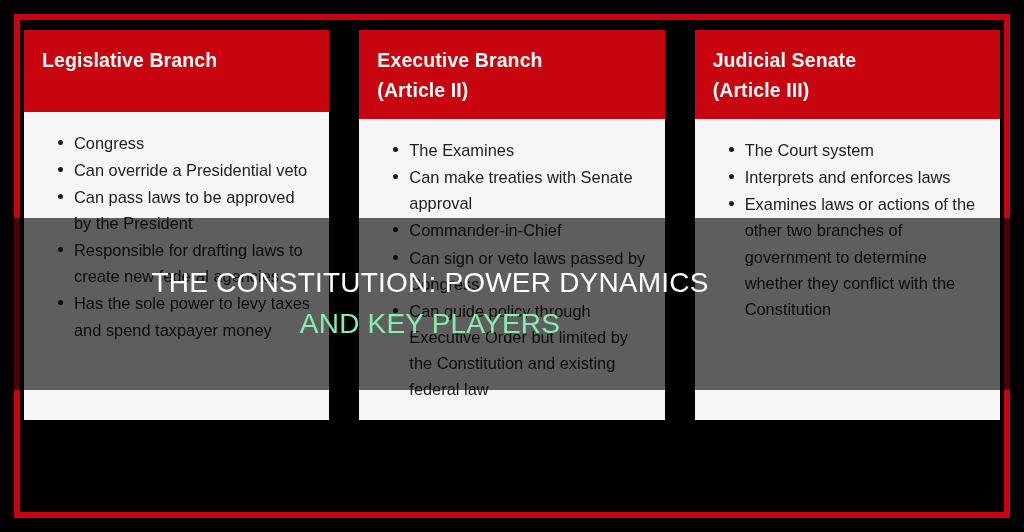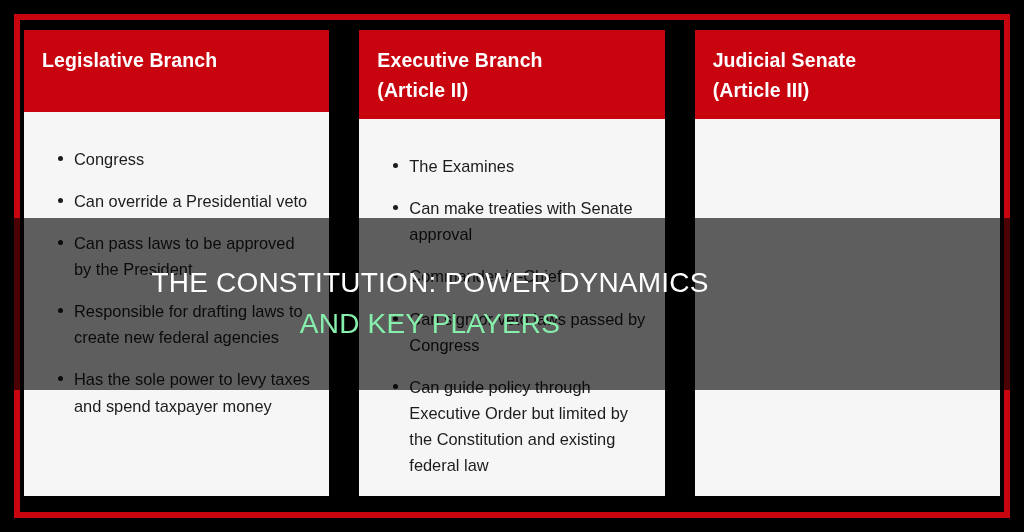--- a/index.html
+++ b/index.html
@@ -36,21 +36,21 @@
     pointer-events: none;
     z-index: 5;
   }
 
   
   .board {
     position: absolute;
     left: 24px;
     top: 30px;
     width: 976px;
-    height: 466px;
+    height: 390px;
     display: flex;
     gap: 30px;
     z-index: 2;
   }
 
   .card {
     flex: 1 1 0;
     background: #F6F6F6;
     display: flex;
     flex-direction: column;
@@ -80,21 +80,21 @@
   ul.points {
     margin: 0;
     padding: 0 0 0 28px;
     list-style: none;
   }
   ul.points li {
     position: relative;
     font-size: 16.4px;
     line-height: 1.59;
     color: #1C1C1C;
-    margin: 16px 0 1px 0;
+    margin: 0 0 1px 0;
     padding-left: 16px;
   }
   ul.points li::before {
     content: "";
     position: absolute;
     left: 0;
     top: 10px;
     width: 5px;
     height: 5px;
     border-radius: 50%;
@@ -176,20 +176,27 @@
           <li>Can guide policy through Executive Order but limited by the Constitution and existing federal law</li>
         </ul>
       </div>
     </div>
 
     <div class="card">
       <div class="card-header">
         <div class="line">Judicial Senate</div>
         <div class="line">(Article III)</div>
       </div>
+      <div class="card-body">
+        <ul class="points">
+          <li>The Court system</li>
+          <li>Interprets and enforces laws</li>
+          <li>Examines laws or actions of the other two branches of government to determine whether they conflict with the Constitution</li>
+        </ul>
+      </div>
     </div>
 
   </div>
 
   <div class="scrim"></div>
 
   <div class="title-overlay">
     <div class="title-line primary">THE CONSTITUTION: POWER DYNAMICS</div>
     <div class="title-line accent">AND KEY PLAYERS</div>
   </div>

